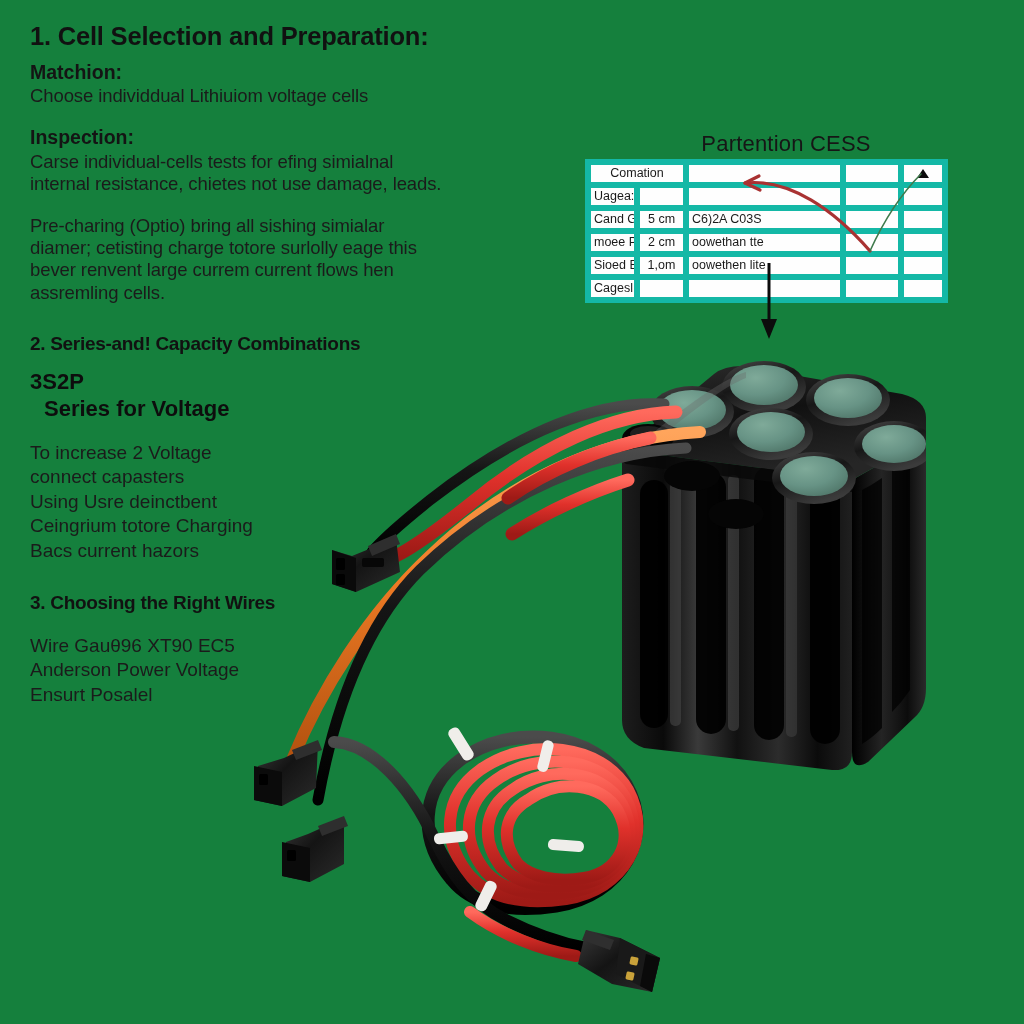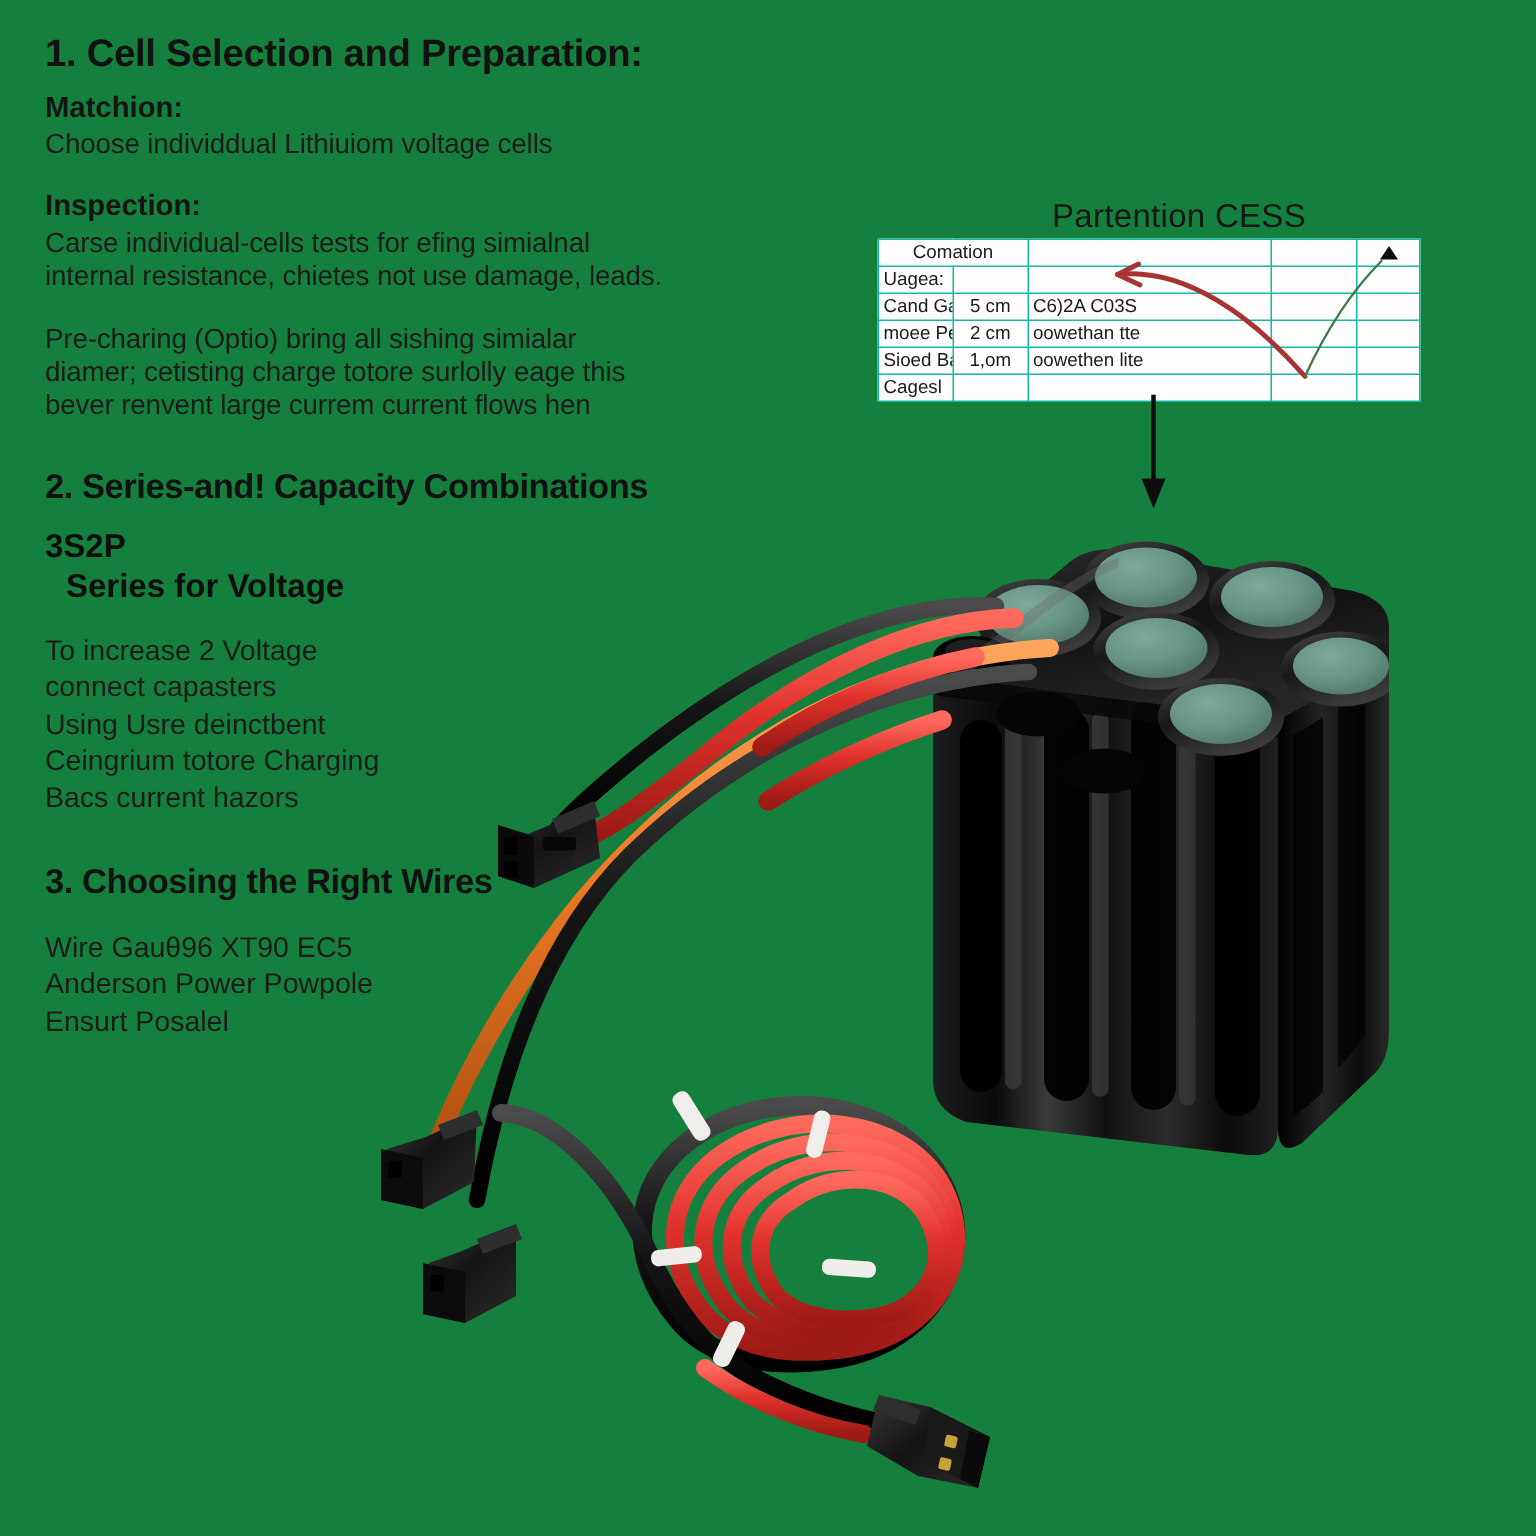--- a/index.html
+++ b/index.html
@@ -21,39 +21,39 @@
   .h-sub{
     font-size:19.5px;font-weight:bold;line-height:1.15;margin:0 0 2px 0;color:#141414;
   }
   .p-body{
     font-size:18.5px;font-weight:400;line-height:1.21;margin:0;color:#1b1b1b;
     letter-spacing:-0.1px;
   }
   .gap-m{height:19px;}
   .gap-l{height:29px;}
   .h-big{
-    font-size:23px;font-weight:bold;line-height:1.14;margin:0;color:#111;
+    font-size:19px;font-weight:bold;line-height:1.14;margin:0;color:#111;
     letter-spacing:-0.3px;
   }
   .h-3s2p{font-size:22px;font-weight:bold;margin:0;line-height:1.25;}
   .h-series{font-size:22px;font-weight:bold;margin:0 0 0 14px;line-height:1.3;}
   .p-list{font-size:19px;line-height:1.29;margin:0;color:#1b1b1b;}
 
   
   #tablewrap{position:absolute;left:585px;top:133px;width:402px;}
   .tbl-title{
     text-align:center;font-size:22px;font-weight:400;color:#161616;
     margin:0 0 4px 0;line-height:1;letter-spacing:0.2px;
   }
   table.grid{
     border-collapse:collapse;width:362px;background:#fefefe;
     table-layout:fixed;
   }
   table.grid td{
-    border:1px solid #14b8a6;
+    border:6px solid #14b8a6;
     font-size:12.5px;color:#1a1a1a;
     height:17px;padding:0 3px;
     white-space:nowrap;overflow:hidden;
     line-height:1;
   }
   .c1{width:86px;}
   .c2{width:40px;text-align:center;}
   .c3{width:145px;}
   .c4{width:46px;}
   .c5{width:32px;text-align:center;}
@@ -91,20 +91,21 @@
 
       <p class="h-sub">Inspection:</p>
       <p class="p-body">Carse individual-cells tests for efing simialnal</p>
       <p class="p-body">internal resistance, chietes not use damage, leads.</p>
 
       <div class="gap-m"></div>
 
       <p class="p-body">Pre-charing (Optio) bring all sishing simialar</p>
       <p class="p-body">diamer; cetisting charge totore surlolly eage this</p>
       <p class="p-body">bever renvent large currem current flows hen</p>
+      <p class="p-body">assremling cells.</p>
     </div>
 
     <div class="gap-l"></div>
 
     <div>
       <p class="h-big">2. Series-and! Capacity Combinations</p>
       <div style="height:13px"></div>
       <p class="h-3s2p">3S2P</p>
       <p class="h-series">Series for Voltage</p>
 
@@ -116,21 +117,21 @@
       <p class="p-list">Ceingrium totore Charging</p>
       <p class="p-list">Bacs current hazors</p>
     </div>
 
     <div class="gap-l"></div>
 
     <div>
       <p class="h-big">3. Choosing the Right Wires</p>
       <div style="height:20px"></div>
       <p class="p-list">Wire Gauθ96 XT90 EC5</p>
-      <p class="p-list">Anderson Power Powpole</p>
+      <p class="p-list">Anderson Power Voltage</p>
       <p class="p-list">Ensurt Posalel</p>
     </div>
   </div>
 
   <div id="tablewrap">
     <p class="tbl-title">Partention CESS</p>
 
     <table class="grid">
       <tbody>
           <tr>

